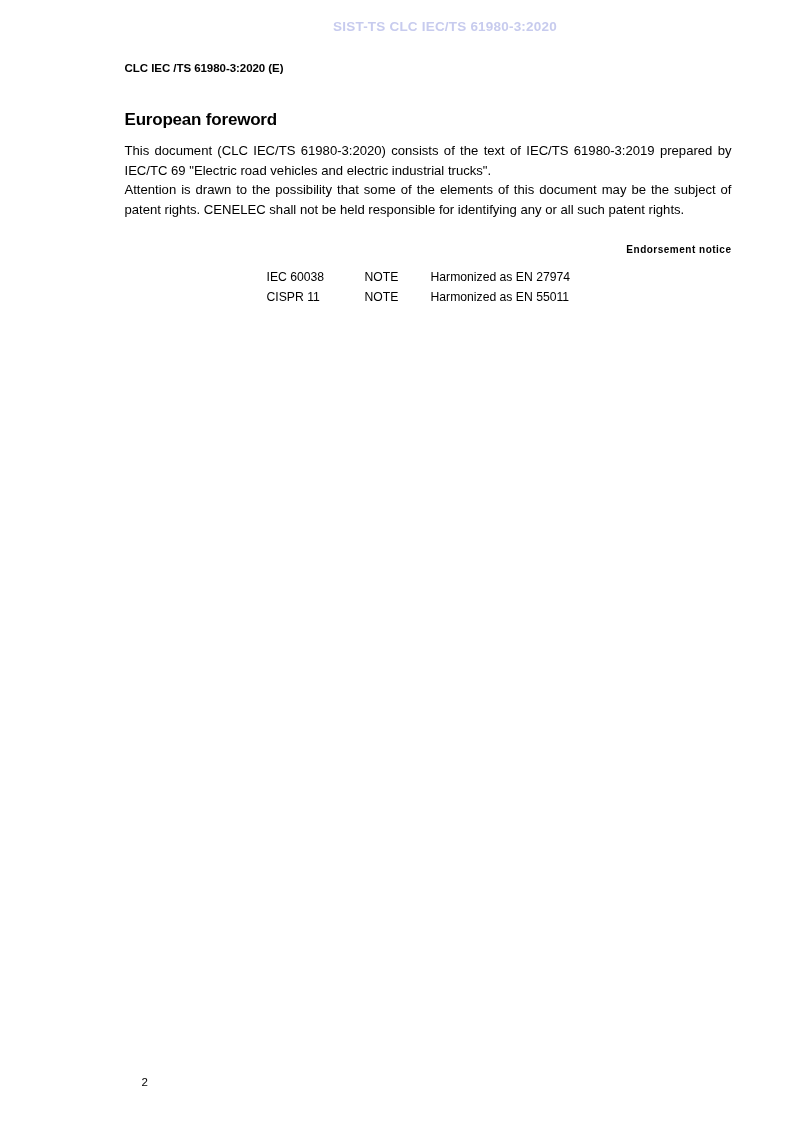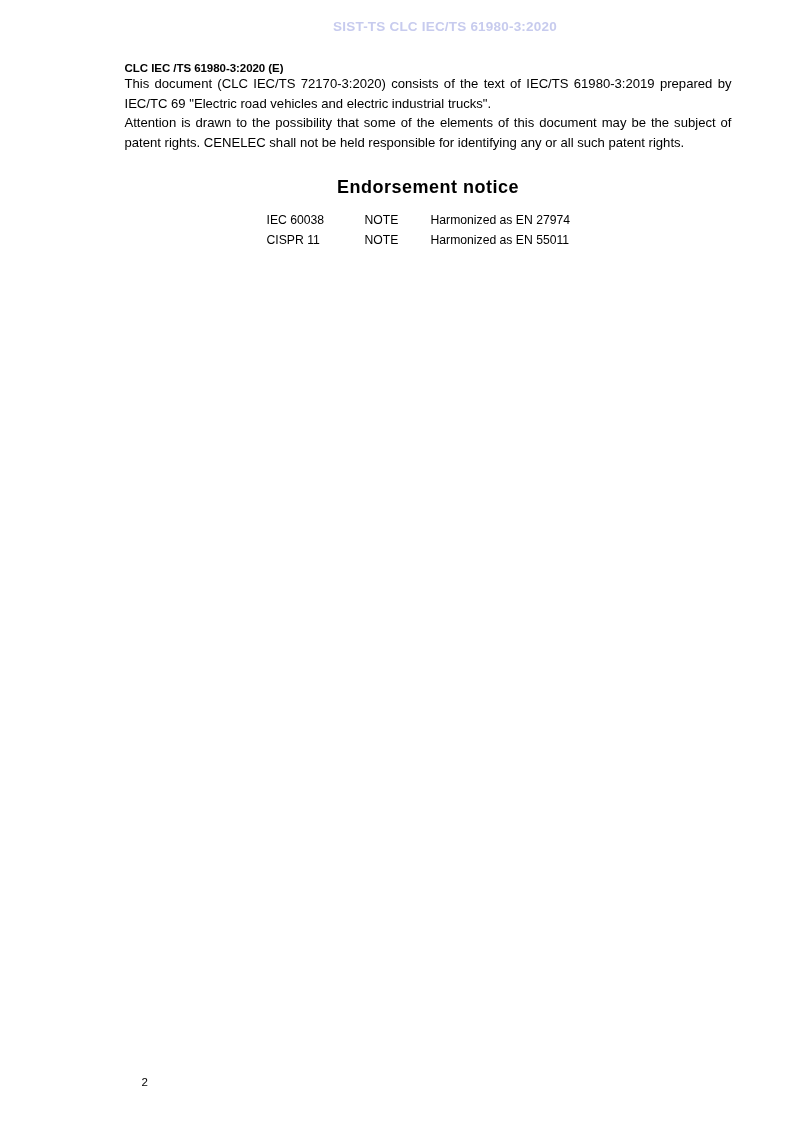--- a/index.html
+++ b/index.html
@@ -65,23 +65,23 @@
     line-height: 19.5px;
     text-align: justify;
   }
 
   .p-intro { margin-top: 23px; }
   .p-patent { margin-top: 18px; text-align: left; }
   .p-endorse-body { margin-top: 19px; text-align: left; }
 
   .endorsement-heading {
     margin-top: 25px;
-    font-size: 18px;
+    font-size: 10px;
     font-weight: bold;
-    text-align: center;
+    text-align: right;
     letter-spacing: 0.5px;
   }
 
   p.small-note {
     margin: 0;
     margin-top: 24px;
     font-size: 11.4px;
     line-height: 15.5px;
     text-align: left;
   }
@@ -116,22 +116,23 @@
 <body>
 
 <div class="page">
 
   <div class="watermark">SIST-TS CLC IEC/TS 61980-3:2020</div>
 
   <div class="content">
 
     <div class="doc-ref">CLC IEC /TS 61980-3:2020 (E)</div>
 
+    <h1 class="section-title">European foreword</h1>
 
-    <p class="body-text p-intro">This document (CLC IEC/TS 72170-3:2020) consists of the text of IEC/TS 61980-3:2019 prepared by IEC/TC 69 "Electric road vehicles and electric industrial trucks".</p>
+    <p class="body-text p-intro">This document (CLC IEC/TS 61980-3:2020) consists of the text of IEC/TS 61980-3:2019 prepared by IEC/TC 69 "Electric road vehicles and electric industrial trucks".</p>
 
     <p class="body-text p-patent">Attention is drawn to the possibility that some of the elements of this document may be the subject of patent rights. CENELEC shall not be held responsible for identifying any or all such patent rights.</p>
 
     <div class="endorsement-heading">Endorsement notice</div>
 
 
 
     <table class="notes">
       <tbody>
         <tr>

